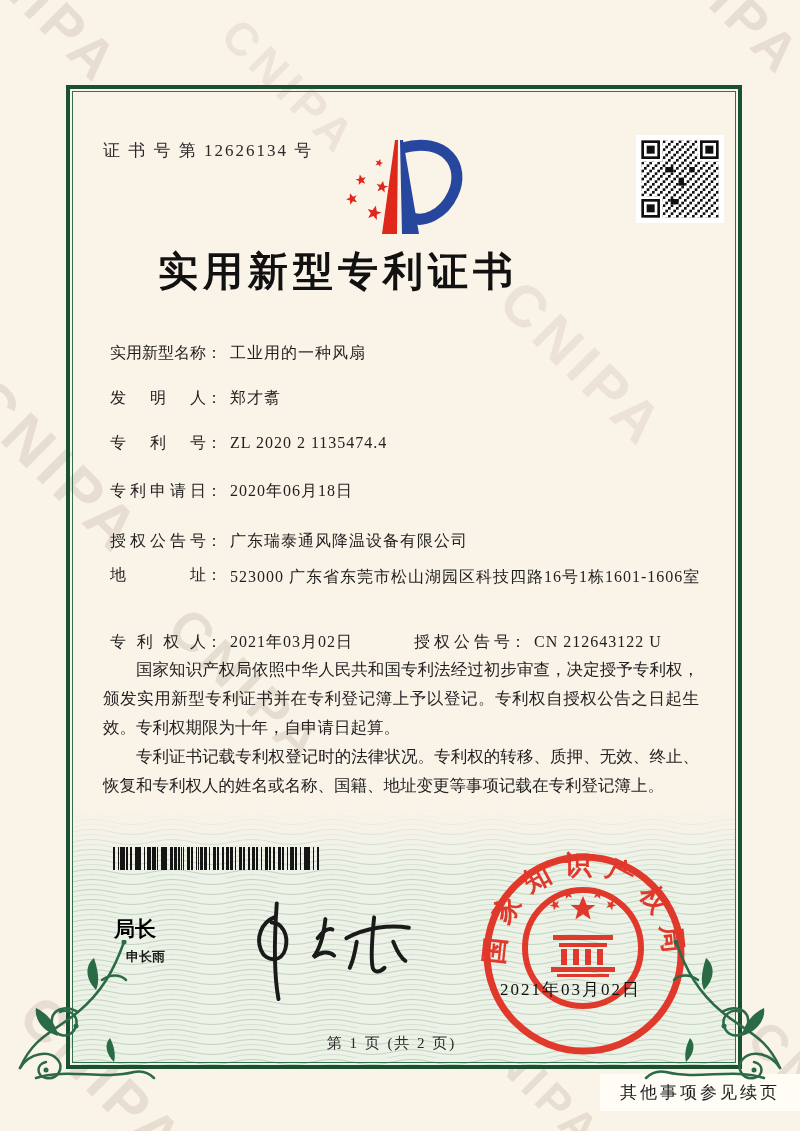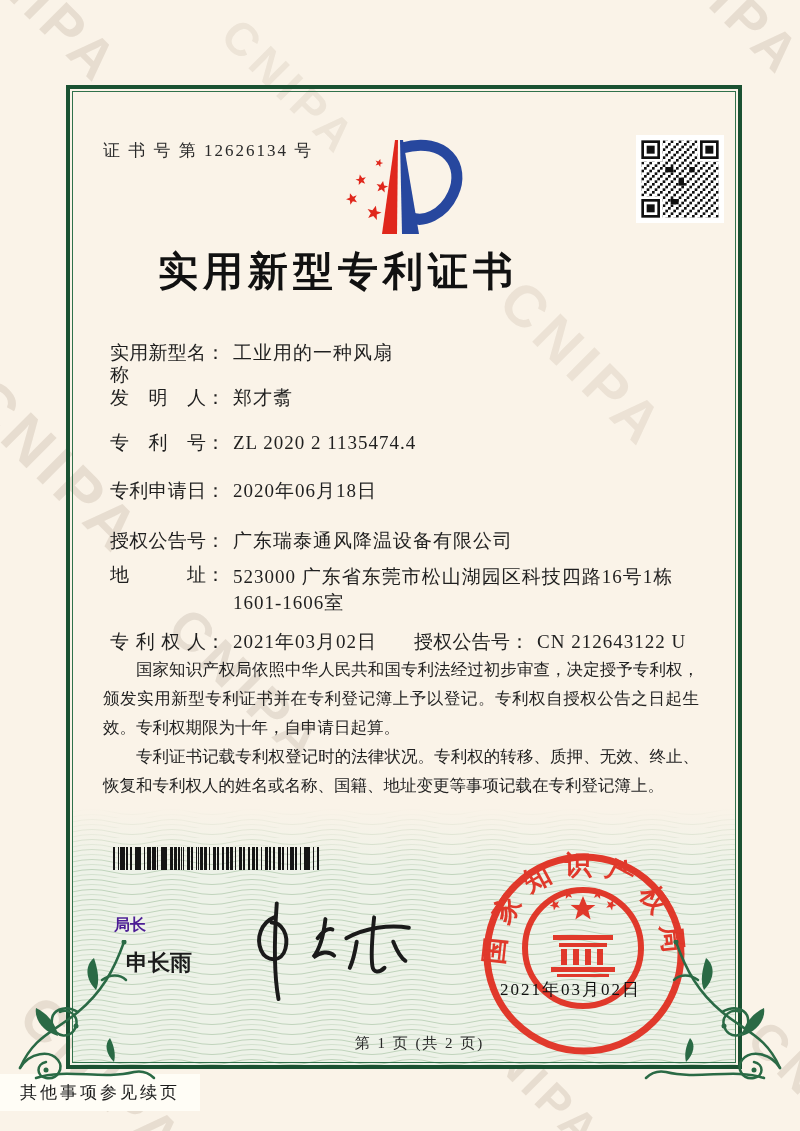--- a/index.html
+++ b/index.html
@@ -21,46 +21,46 @@
          border:4px solid #1a5132;z-index:3;pointer-events:none;}
   #frame-inner{position:absolute;left:2px;top:2px;right:2px;bottom:2px;border:1px solid #30714b;}
 
   .abs{position:absolute;}
   .z4{z-index:4;}
 
   #cert-no{left:103px;top:139px;font-size:17px;letter-spacing:2px;color:#2a2a2a;}
   #title{left:0;top:244px;width:676px;text-align:center;font-size:40px;font-weight:bold;
          letter-spacing:5px;color:#111;}
 
-  .frow{left:110px;font-size:19px;line-height:22px;}
+  .frow{left:110px;font-size:16px;line-height:22px;}
   .flabel{display:inline-block;width:96px;text-align:justify;text-align-last:justify;
           vertical-align:top;}
   .fcolon{vertical-align:top;}
   .fvalue{vertical-align:top;margin-left:8px;letter-spacing:1px;}
   #row-address .fvalue{display:inline-block;width:484px;line-height:26px;}
 
   #body-text{left:103px;top:655px;width:596px;font-size:16.5px;line-height:29px;
              text-align:justify;color:#222;font-family:Liberation Serif, serif;}
   #body-text p{margin:0;text-indent:2em;}
 
   #barcode{left:113px;top:847px;width:206px;height:23px;
     background-image:
       repeating-linear-gradient(90deg,#151515 0 2px,rgba(0,0,0,0) 2px 5px,#151515 5px 6px,rgba(0,0,0,0) 6px 9px,#151515 9px 12px,rgba(0,0,0,0) 12px 13px),
       repeating-linear-gradient(90deg,#151515 0 1px,rgba(0,0,0,0) 1px 7px,#151515 7px 9px,rgba(0,0,0,0) 9px 17px);}
 
-  #sig-role{left:114px;top:915px;font-size:16px;font-weight:bold;
-            font-family:"Liberation Sans","DejaVu Sans",sans-serif;color:#4c1d95;}
-  #sig-name{left:114px;top:948px;font-size:22px;font-weight:bold;
+  #sig-role{left:114px;top:915px;font-size:21px;font-weight:bold;
+            font-family:"Liberation Sans","DejaVu Sans",sans-serif;color:#000000;}
+  #sig-name{left:114px;top:948px;font-size:13px;font-weight:bold;
             font-family:"Liberation Sans","DejaVu Sans",sans-serif;color:#1c1c1c;padding-left:12px;}
 
   #seal-date{left:500px;top:978px;font-size:17px;letter-spacing:2px;color:#111;z-index:6;}
 
   #page-info{left:66px;top:1034px;width:651px;text-align:center;font-size:15px;
-             letter-spacing:2px;color:#2a2a2a;margin-left:28px;}
-  #continuation{left:0;top:1074px;width:800px;text-align:left;z-index:5;}
+             letter-spacing:2px;color:#2a2a2a;}
+  #continuation{left:0;top:1074px;width:800px;text-align:right;z-index:5;}
   #continuation span{display:inline-block;background:#fffdf6;padding:7px 20px;font-size:17px;
              letter-spacing:3px;color:#1c1c1c;}
   svg{display:block;}
 </style>
 </head>
 <body>
 
 <div id="page">
 
   <span class="wm" style="left:-60px;top:-30px;font-size:56px;">CNIPA</span>

